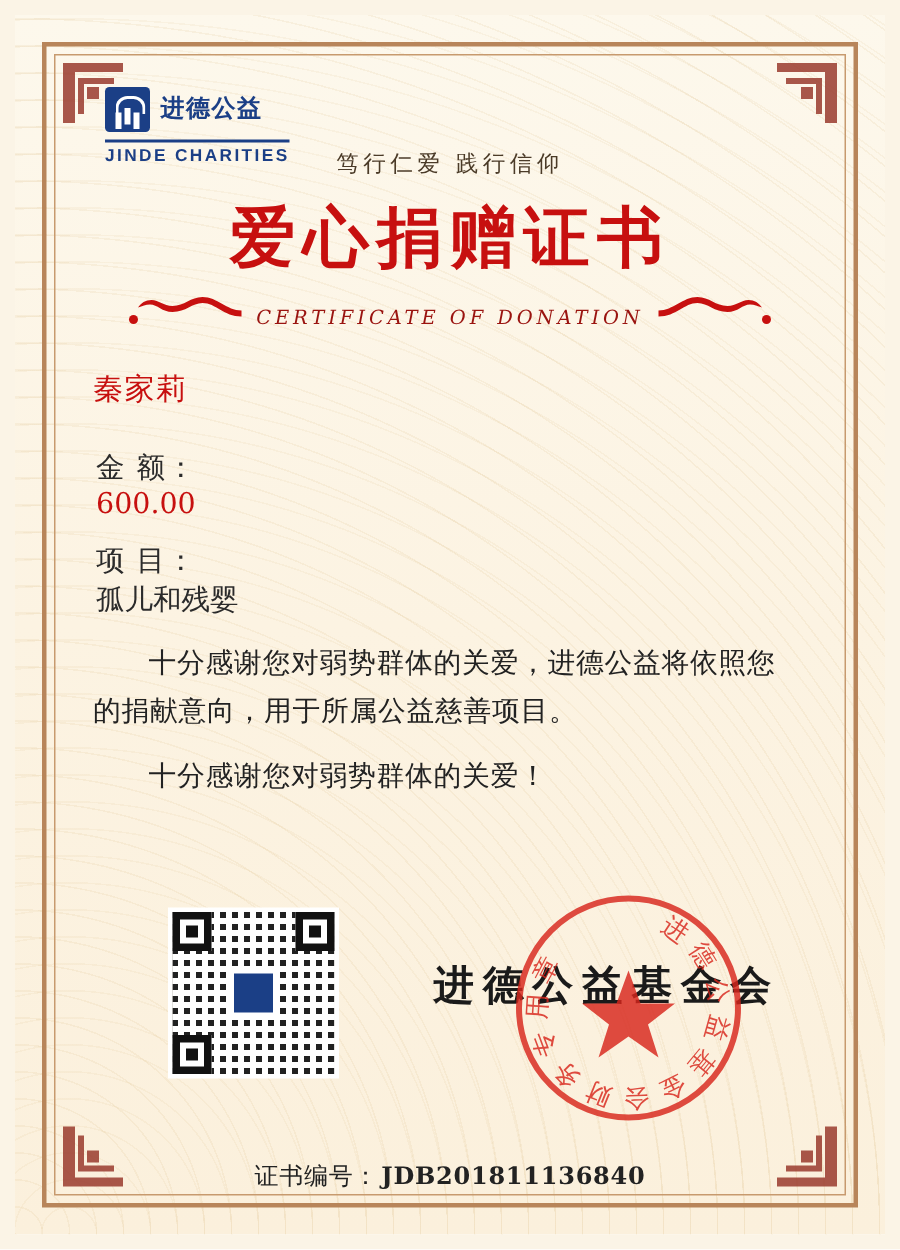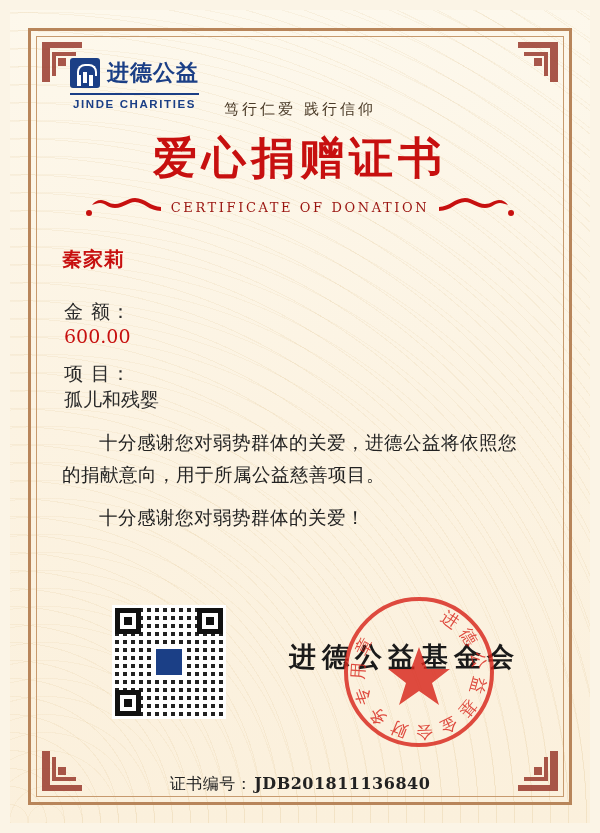--- a/index.html
+++ b/index.html
@@ -91,21 +91,21 @@
   }
   .logo-mark::after {
     content: "";
     position: absolute;
     left: 13px; top: 14px;
     width: 4px; height: 11px;
     background: #fff;
     box-shadow: -6px 3px 0 0 #fff, 6px 3px 0 0 #fff;
   }
   .logo-cn {
-    font-size: 22px;
+    font-size: 16px;
     font-weight: bold;
     color: #1b3f86;
     letter-spacing: 1px;
     line-height: 1;
   }
   .logo-en {
     margin-top: 5px;
     font-size: 11.5px;
     font-weight: bold;
     letter-spacing: 1.6px;
@@ -129,24 +129,25 @@
     text-align: center;
     margin-top: 10px;
     font-size: 44px;
     font-weight: bold;
     color: #c7100f;
     letter-spacing: 5px;
     font-family: "DejaVu Serif", serif;
   }
   .subtitle-row {
     display: flex;
-    align-items: center;
+    align-items: flex-end;
     justify-content: center;
     margin-top: 6px;
     gap: 8px;
+    font-style: italic;
   }
   .subtitle {
     font-size: 13px;
     color: #9a1410;
     letter-spacing: 2.6px;
     font-family: "DejaVu Serif", serif;
     white-space: nowrap;
   }
   .flourish {
     color: #c7100f;
@@ -157,21 +158,20 @@
   .flourish.right { transform: scaleX(-1); }
 
   
   .recipient {
     margin-top: 26px;
     margin-left: 18px;
     font-size: 20px;
     color: #c7100f;
     font-family: "DejaVu Serif", serif;
     letter-spacing: 1px;
-    font-weight: bold;
   }
   .fields {
     margin-top: 26px;
     margin-left: 18px;
   }
   .field {
     display: flex;
     align-items: baseline;
     margin-bottom: 14px;
     font-size: 19px;

